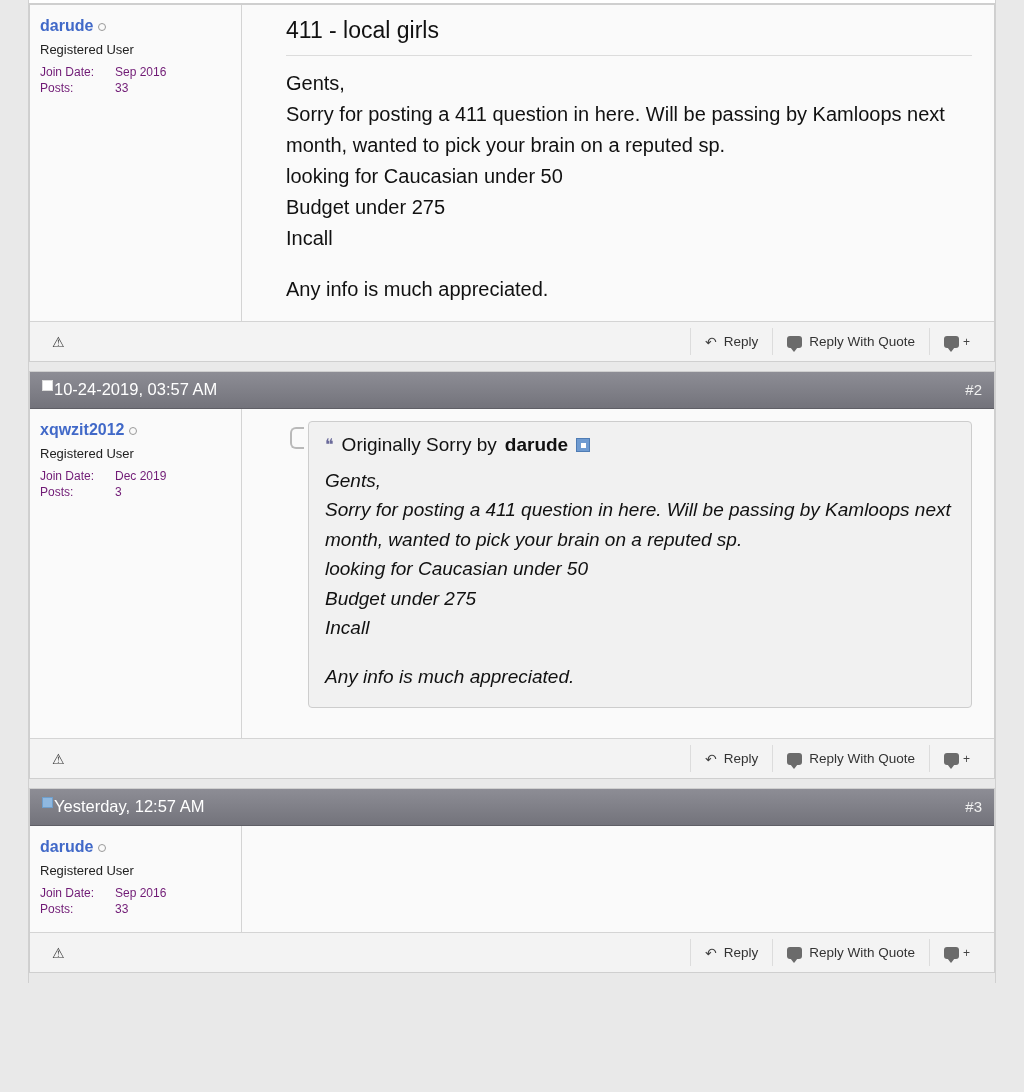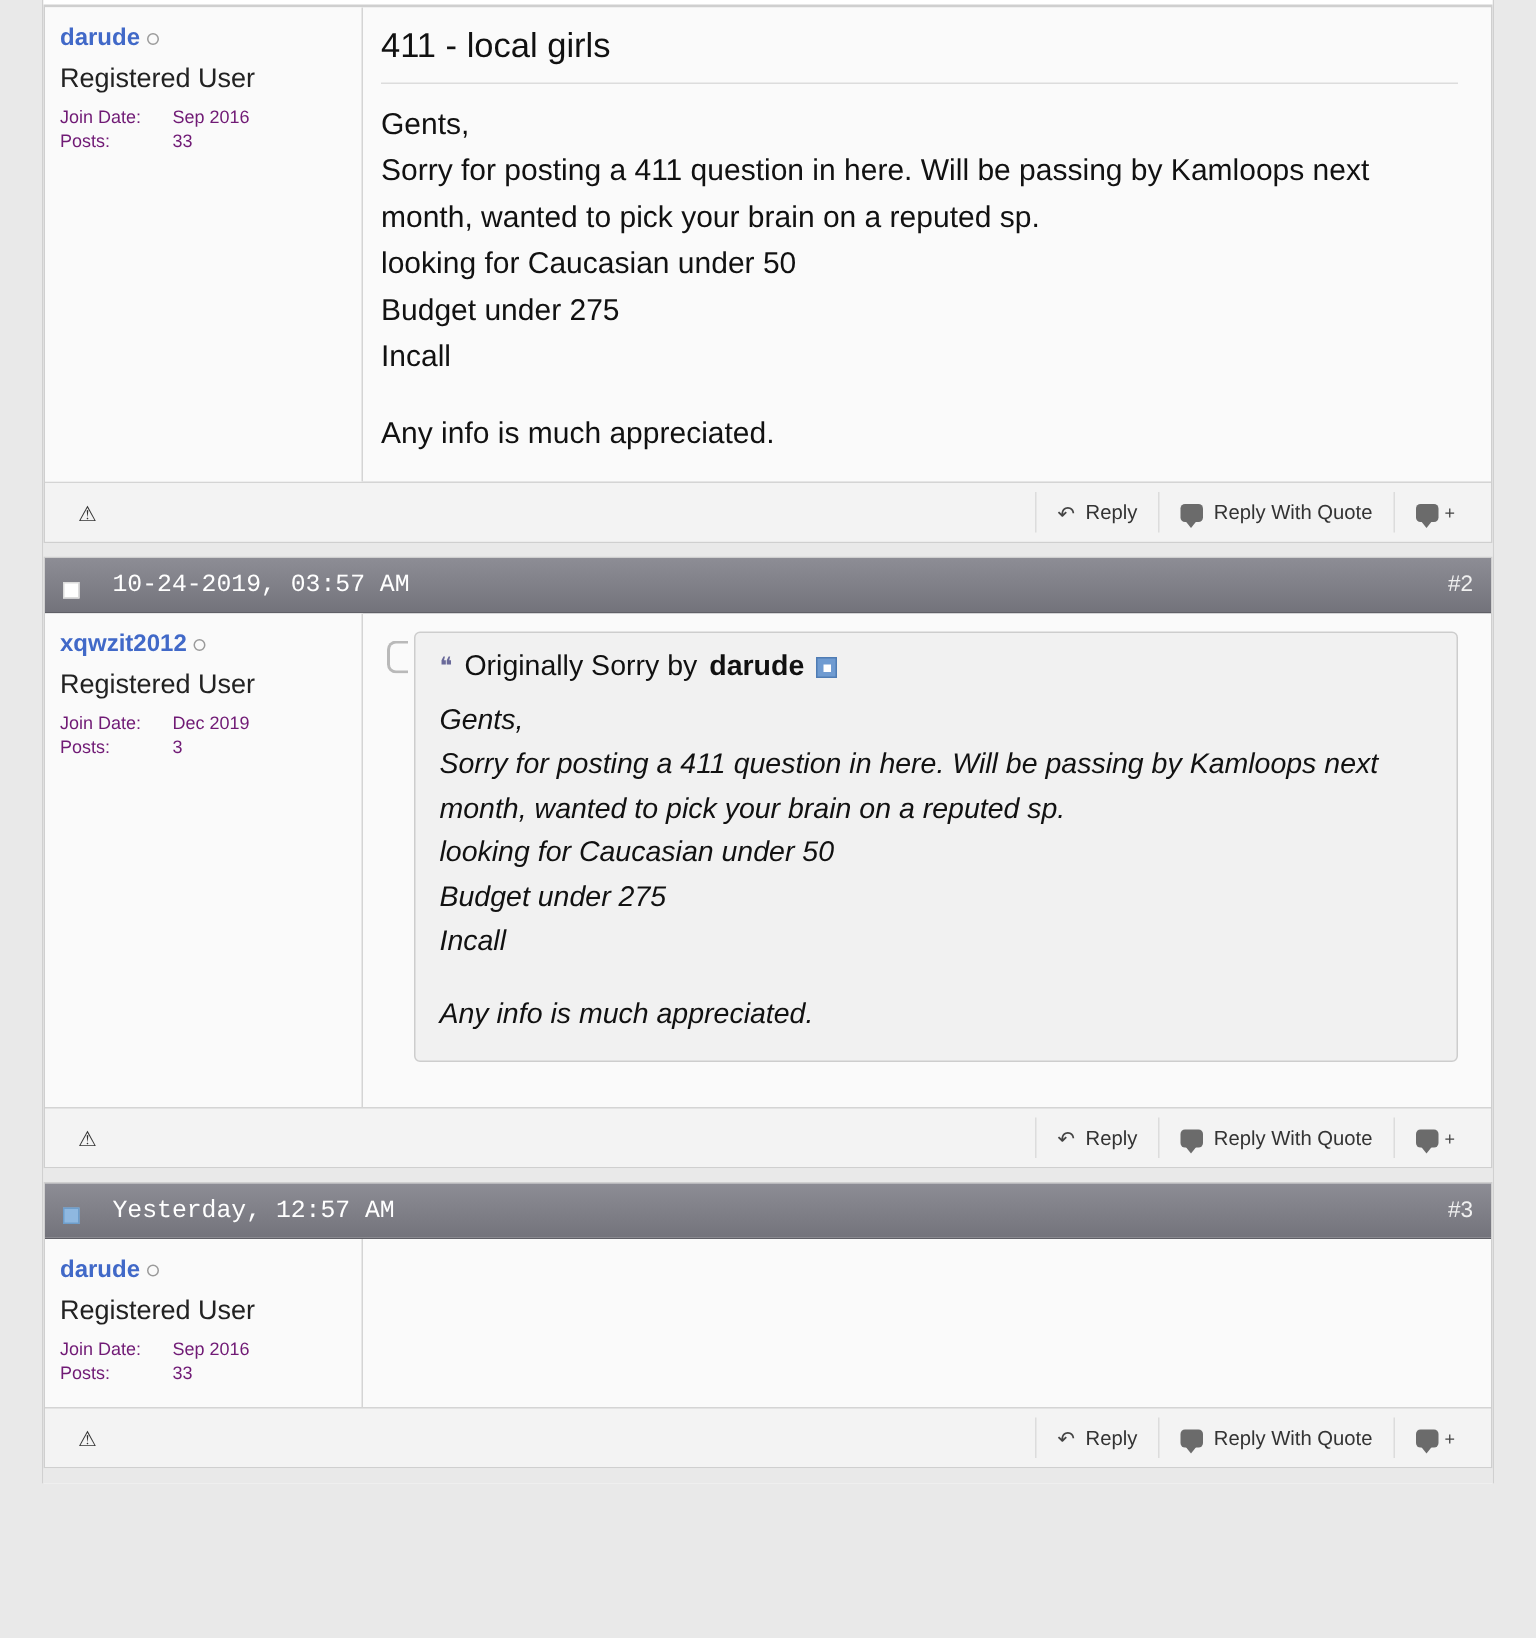--- a/index.html
+++ b/index.html
@@ -41,23 +41,22 @@
     color: #ffffff;
     font-size: 16.5px;
     padding: 8px 12px 9px 12px;
     display: flex;
     align-items: center;
     justify-content: space-between;
     border-bottom: 1px solid #5f5f66;
   }
   .post-head-left {
     display: flex;
-    align-items: flex-end;
-    gap: 22px;
-    font-family: Liberation Mono, monospace;
+    align-items: flex-start;
+    gap: 1px;
   }
   .status-sq {
     width: 11px;
     height: 11px;
     background: #ffffff;
     border: 1px solid #dcdcdc;
     display: inline-block;
   }
   .status-sq.blue {
     background: #8fb8e0;
@@ -65,20 +64,21 @@
   }
   .post-num {
     font-size: 15px;
     color: #f0f0f0;
   }
 
   .post-body {
     display: flex;
     align-items: stretch;
     background: #fafafa;
+    gap: 32px;
   }
   .userinfo {
     width: 212px;
     flex: 0 0 212px;
     padding: 12px 12px 14px 10px;
     border-right: 1px solid #d4d4d4;
     background: #fafafa;
   }
   .username {
     color: #4169c8;
@@ -90,21 +90,21 @@
     display: inline-block;
     width: 8px;
     height: 8px;
     border: 1px solid #9a9a9a;
     border-radius: 50%;
     margin-left: 5px;
     vertical-align: middle;
     background: #fafafa;
   }
   .usertitle {
-    font-size: 18px;
+    font-size: 13px;
     color: #222;
     margin-top: 7px;
   }
   .userstats {
     margin-top: 8px;
     font-size: 12px;
     color: #701a75;
   }
   .userstats .row {
     display: flex;

